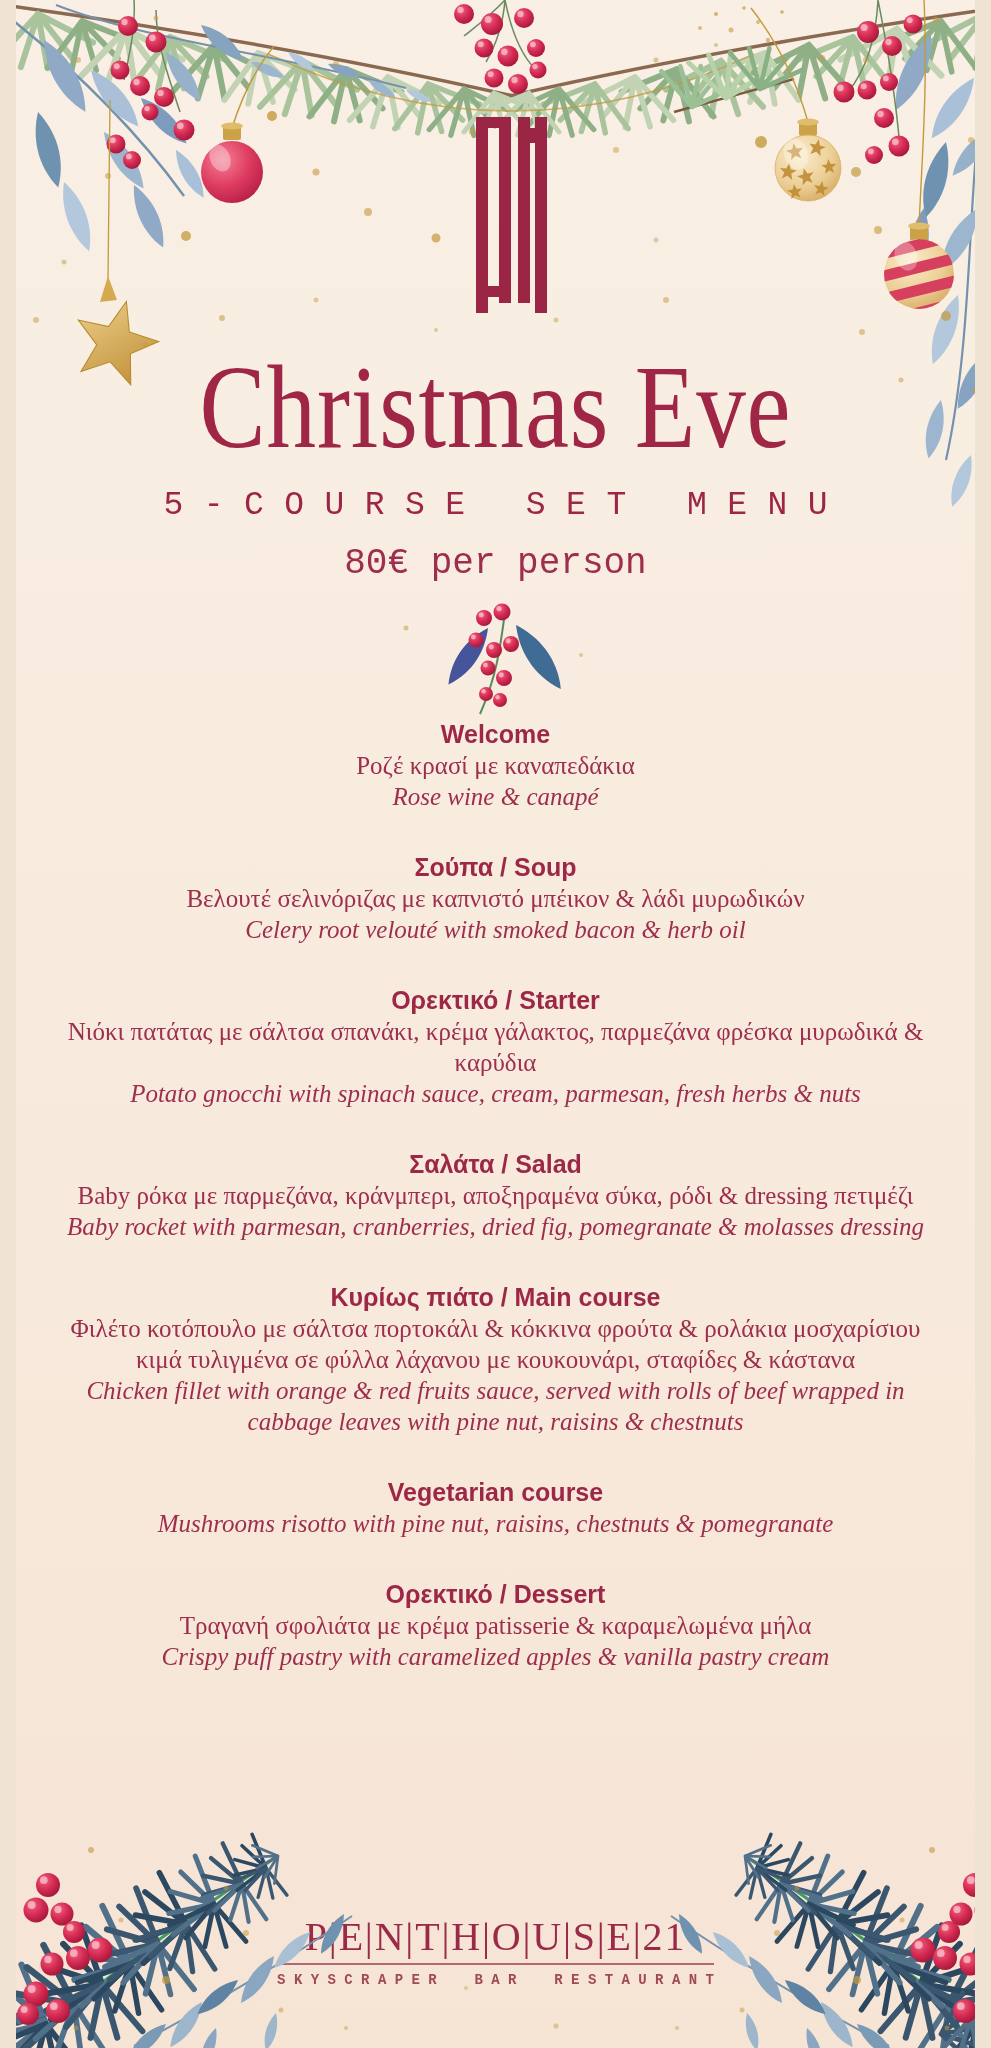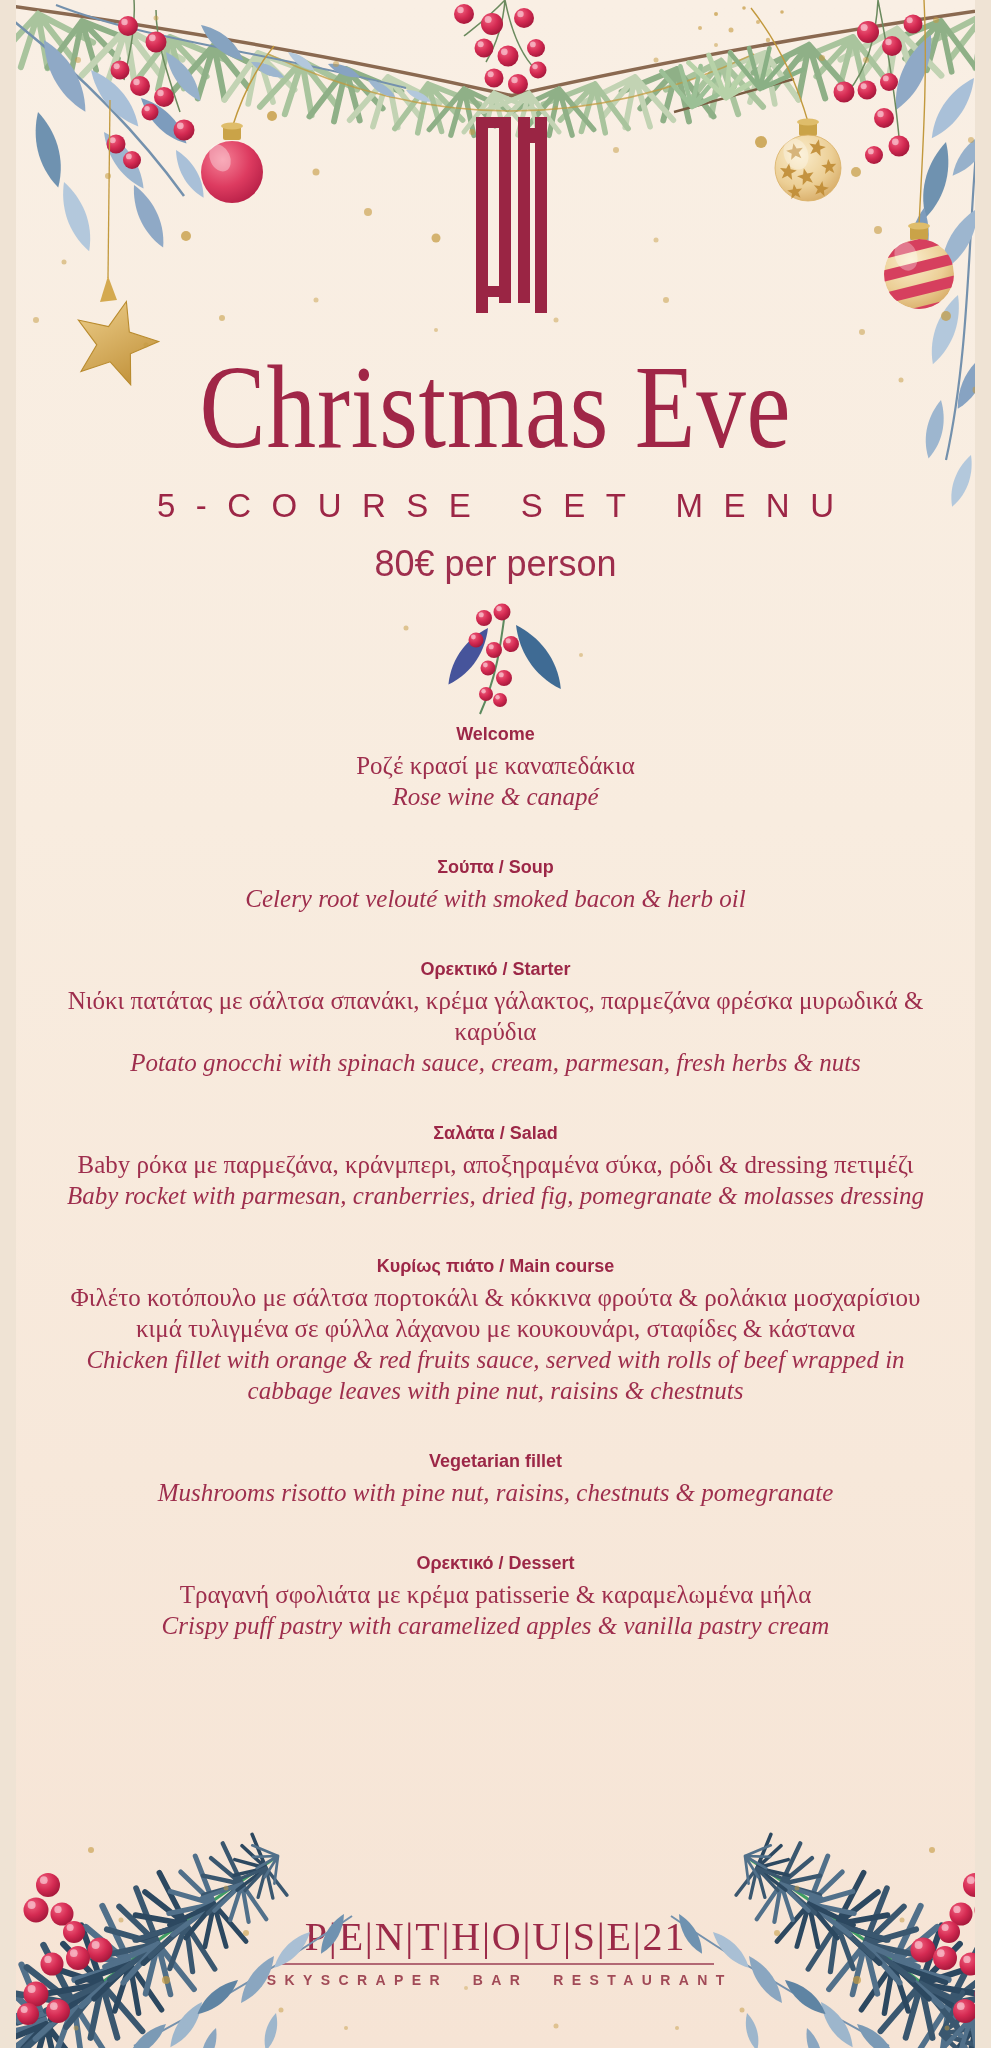--- a/index.html
+++ b/index.html
@@ -1,37 +1,37 @@
 <!DOCTYPE html>
 <html><head>
 <meta charset="utf-8">
 <style>
   html,body{margin:0;padding:0;background:#efe3d4;}
   .page{
     position:relative;width:959px;height:2048px;margin:0 auto;overflow:hidden;
     background:linear-gradient(180deg,#f9efe4 0%,#f8ecdf 40%,#f7e8da 72%,#f6e4d5 100%);
     font-family:"Liberation Sans",sans-serif;
   }
-  .abs{position:absolute;left:0;right:0;text-align:center;}
+  .abs{position:absolute;left:0;right:0;text-align:center;font-family:Liberation Mono, monospace;}
   svg.deco{position:absolute;left:0;display:block;pointer-events:none;}
   #deco-top{top:0;}
   #deco-bottom{bottom:0;}
   .title{
     top:349px;font-family:"Liberation Serif",serif;font-weight:400;
     font-size:118px;line-height:1.0;color:#a02647;letter-spacing:1px;
     transform:scaleX(.84);transform-origin:50% 50%;white-space:nowrap;
   }
   .subtitle{
     top:489px;font-size:33px;line-height:1.0;color:#9c2646;
     letter-spacing:.62em;padding-left:.62em;white-space:nowrap;font-weight:400;
   }
   .price{top:544px;font-size:36px;line-height:1.1;color:#9e2e4d;}
   .menu{position:absolute;top:719px;left:48px;right:48px;text-align:center;color:#9e2e4d;}
   .sec{margin:0 0 40px 0;}
-  .sec h3{margin:0;font-size:18px;font-weight:700;line-height:31px;color:#9c2747;}
+  .sec h3{margin:0;font-size:25px;font-weight:700;line-height:31px;color:#9c2747;}
   .sec p{margin:0;font-size:25px;line-height:31px;font-family:Liberation Serif, serif;}
   .sec .en{font-style:italic;}
   .brand{
     top:1915px;font-family:"Liberation Serif",serif;font-size:40px;line-height:1.1;
     color:#9b2a48;letter-spacing:.045em;white-space:nowrap;
   }
   .brand-rule{
     position:absolute;top:1963px;left:50%;transform:translateX(-50%);
     width:436px;height:2px;background:#b26874;
   }
@@ -315,39 +315,40 @@
   <div class="abs price">80€ per person</div>
 
   <main class="menu">
     <section class="sec">
       <h3>Welcome</h3>
       <p class="gr">Ροζέ κρασί με καναπεδάκια</p>
       <p class="en">Rose wine &amp; canapé</p>
     </section>
     <section class="sec">
       <h3>Σούπα / Soup</h3>
+      <p class="gr">Βελουτέ σελινόριζας με καπνιστό μπέικον &amp; λάδι μυρωδικών</p>
       <p class="en">Celery root velouté with smoked bacon &amp; herb oil</p>
     </section>
     <section class="sec">
       <h3>Ορεκτικό / Starter</h3>
       <p class="gr">Νιόκι πατάτας με σάλτσα σπανάκι, κρέμα γάλακτος, παρμεζάνα φρέσκα μυρωδικά &amp; καρύδια</p>
       <p class="en">Potato gnocchi with spinach sauce, cream, parmesan, fresh herbs &amp; nuts</p>
     </section>
     <section class="sec">
       <h3>Σαλάτα / Salad</h3>
       <p class="gr">Baby ρόκα με παρμεζάνα, κράνμπερι, αποξηραμένα σύκα, ρόδι &amp; dressing πετιμέζι</p>
       <p class="en">Baby rocket with parmesan, cranberries, dried fig, pomegranate &amp; molasses dressing</p>
     </section>
     <section class="sec">
       <h3>Κυρίως πιάτο / Main course</h3>
       <p class="gr">Φιλέτο κοτόπουλο με σάλτσα πορτοκάλι &amp; κόκκινα φρούτα &amp; ρολάκια μοσχαρίσιου κιμά τυλιγμένα σε φύλλα λάχανου με κουκουνάρι, σταφίδες &amp; κάστανα</p>
       <p class="en">Chicken fillet with orange &amp; red fruits sauce, served with rolls of beef wrapped in cabbage leaves with pine nut, raisins &amp; chestnuts</p>
     </section>
     <section class="sec">
-      <h3>Vegetarian fillet</h3>
+      <h3>Vegetarian course</h3>
       <p class="en">Mushrooms risotto with pine nut, raisins, chestnuts &amp; pomegranate</p>
     </section>
     <section class="sec">
       <h3>Ορεκτικό / Dessert</h3>
       <p class="gr">Τραγανή σφολιάτα με κρέμα patisserie &amp; καραμελωμένα μήλα</p>
       <p class="en">Crispy puff pastry with caramelized apples &amp; vanilla pastry cream</p>
     </section>
   </main>
 
   <div class="abs brand">P|E|N|T|H|O|U|S|E|21</div>

